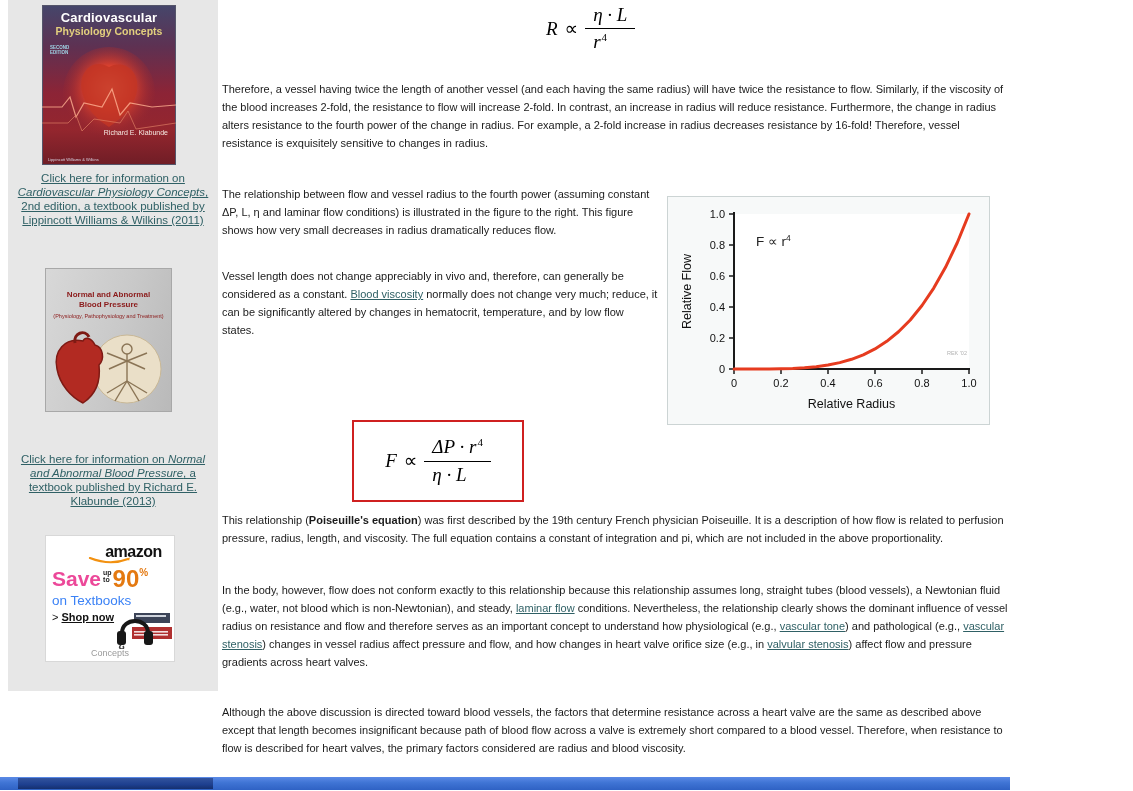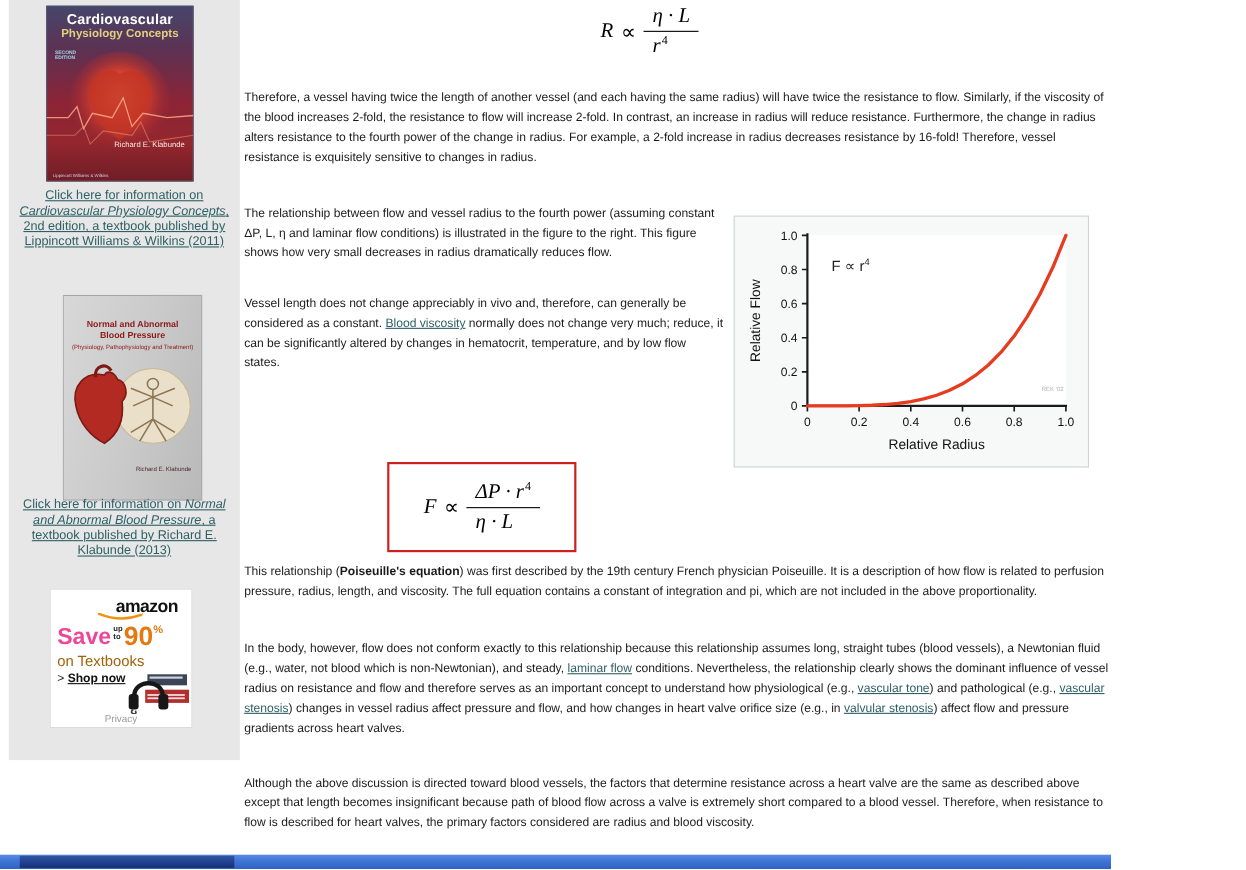--- a/index.html
+++ b/index.html
@@ -15,37 +15,37 @@
   .cover1 .t1{font-weight:bold;color:#fff;font-size:13px;text-align:center;margin-top:5px;letter-spacing:.2px;}
   .cover1 .t2{font-weight:bold;color:#e3cf7d;font-size:10.5px;text-align:center;}
   .cover1 .edition{color:#9fd3e6;font-size:4.5px;font-weight:bold;line-height:5px;margin:8px 0 0 8px;white-space:pre-line;}
   .cover1 .auth{color:#f5e9e2;font-size:7px;text-align:right;margin:2px 8px 0 0;}
   .cover1 .pub{color:#d8d2e0;font-size:4px;margin:6px 0 0 6px;}
   .cover-img1{left:0;top:40px;}
   .link-block{left:5px;width:200px;text-align:center;font-size:11.5px;line-height:14px;}
   .link-block a{color:#2f6065;text-decoration:underline;}
   #book1-link{top:171px;}
   #book2-link{top:452px;}
-  .cover2{left:37px;top:268px;width:127px;height:187px;
+  .cover2{left:37px;top:268px;width:127px;height:144px;
           background:linear-gradient(105deg,#d8d8d8 0%,#c9c9c9 55%,#b9b9b9 100%);
-          box-shadow:0 0 0 1px #a8a8a8 inset;overflow:hidden;cursor:pointer;margin-left:12px;}
+          box-shadow:0 0 0 1px #a8a8a8 inset;overflow:hidden;cursor:pointer;}
   .cover2 .bt{color:#8b1a1a;font-weight:bold;font-size:8px;text-align:center;margin-top:22px;line-height:10px;}
   .cover2 .bsub{color:#8b1a1a;font-size:5.5px;text-align:center;margin-top:3px;}
   .cover2 .auth2{color:#4a2a2a;font-size:5.5px;text-align:right;margin:4px 10px 0 0;}
 
   
   #ad{left:37px;top:535px;width:128px;height:125px;background:#fff;border:1px solid #d8d8d8;cursor:pointer;}
   #ad .brand{font-weight:bold;font-size:16px;color:#111;text-align:center;margin-top:8px;line-height:15px;letter-spacing:-.5px;padding-left:47px;}
   #ad .smile{display:block;margin:-2px auto 0 auto;}
   .saverow{white-space:nowrap;margin:2px 0 0 6px;height:26px;}
   .save-word{color:#ec4899;font-weight:bold;font-size:21px;vertical-align:top;}
   .upto{display:inline-block;font-size:7px;font-weight:bold;color:#222;line-height:7px;vertical-align:top;margin:2px 1px 0 2px;}
   .pct{color:#e47911;font-weight:bold;font-size:24px;vertical-align:top;line-height:24px;}
   .pctsign{color:#e47911;font-weight:bold;font-size:10px;vertical-align:top;}
-  .adline2{color:#a16207;font-size:13.5px;margin:0 0 0 6px;}
+  .adline2{color:#3b82f6;font-size:13.5px;margin:0 0 0 6px;}
   .cta-row{font-size:11px;color:#111;margin:3px 0 0 6px;}
   .cta-row a{color:#111;text-decoration:underline;font-weight:bold;}
   .privacy{color:#9a9a9a;font-size:9px;text-align:center;position:absolute;bottom:3px;width:100%;}
   .adart{position:absolute;right:2px;bottom:12px;}
 
   
   #main{left:222px;top:0;width:790px;height:791px;}
   .para{position:absolute;font-size:11px;line-height:18px;}
   .para a{color:#2f6065;text-decoration:underline;}
   #p1{top:80px;left:0;width:788px;}
@@ -156,21 +156,21 @@
       <rect x="20" y="6" width="36" height="10" fill="#3c4458"></rect>
       <rect x="22" y="8" width="30" height="2" fill="#cfd4dd"></rect>
       <rect x="18" y="20" width="40" height="12" fill="#b03030"></rect>
       <rect x="20" y="24" width="34" height="1.6" fill="#fff" opacity="0.85"></rect>
       <rect x="20" y="27" width="34" height="1.6" fill="#fff" opacity="0.85"></rect>
       <path d="M8 26 C8 10 34 10 34 26" fill="none" stroke="#171717" stroke-width="4"></path>
       <rect x="3" y="24" width="9" height="14" rx="3" fill="#171717"></rect>
       <rect x="30" y="24" width="9" height="14" rx="3" fill="#171717"></rect>
       <path d="M7 38 C2 42 12 44 9 39" fill="none" stroke="#444" stroke-width="1.5"></path>
     </svg>
-    <div class="privacy">Privacy</div>
+    <div class="privacy">Concepts</div>
   </div>
 </div>
 
 <div id="main" class="abs">
 
   <div id="eq1" class="eq abs">
     <span>R</span>
     <span class="prop">∝</span>
     <span class="frac">
       <span class="num">η · L</span>

